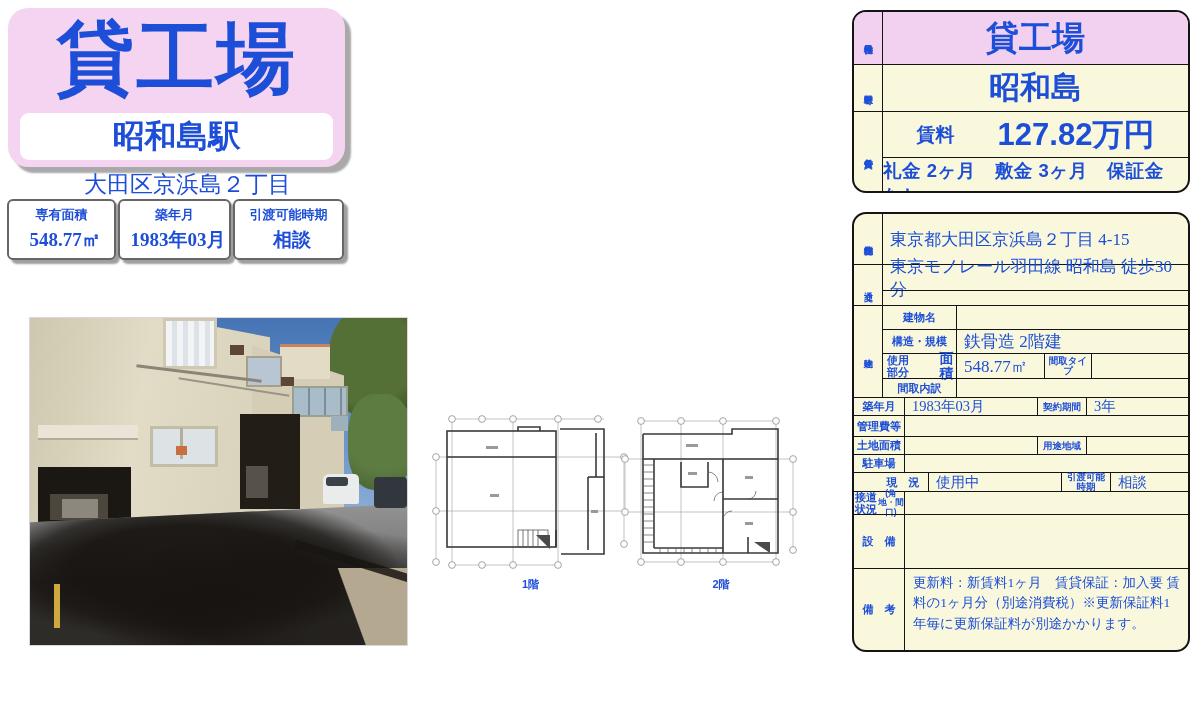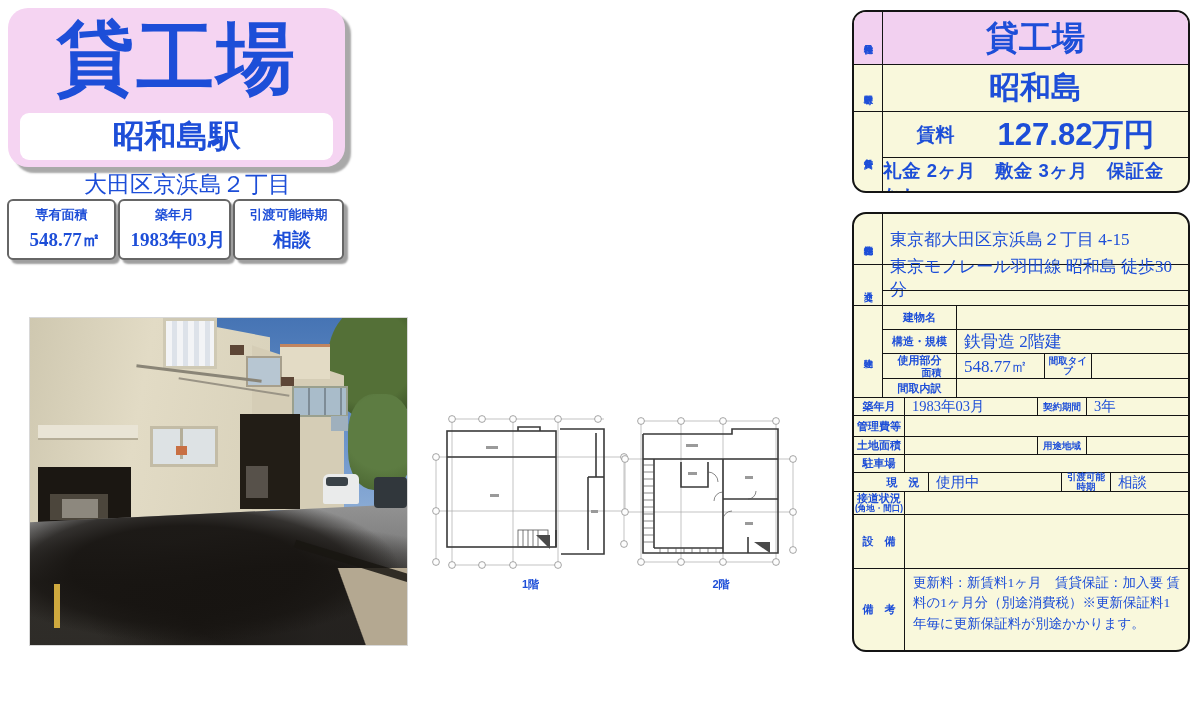--- a/index.html
+++ b/index.html
@@ -114,22 +114,22 @@
   .termsrow{flex:1;display:flex;align-items:center;justify-content:center;
             font-size:18.5px;font-weight:bold;border-top:1.2px solid #141414;letter-spacing:0.5px;}
   
   .h50{height:50px;flex:none;} .h40{height:40px;flex:none;} .h91{height:91px;flex:none;}
   .h25{height:25px;flex:none;} .h15{height:15px;flex:none;}
   .h23{height:23px;flex:none;} .h24{height:24px;flex:none;}
   .h17{height:17px;flex:none;} .h20{height:20px;flex:none;} .h18{height:18px;flex:none;padding-left:24px;}
   .h22{height:22px;flex:none;} .h53{height:53px;flex:none;}
   .val-lg{font-size:17px;}
   .lab-sm{font-size:9.5px;line-height:1.05;}
-  .lab-stack{flex-direction:column;justify-content:center;line-height:1.1;}
-  .lab-stack .l2{font-size:10px;margin-left:24px;}
+  .lab-stack{flex-direction:row;justify-content:center;line-height:1.1;}
+  .lab-stack .l2{font-size:14px;margin-left:24px;}
   .road-sub{font-size:8.5px;font-weight:bold;}
   .notes-val{align-items:flex-start;padding:4px 8px 0 8px;font-size:13.5px;line-height:1.5;}
   .equip-cell{align-items:flex-start;}
 </style>
 </head>
 <body>
 
 <div id="canvas">
 
   <div class="abs pink-box">

